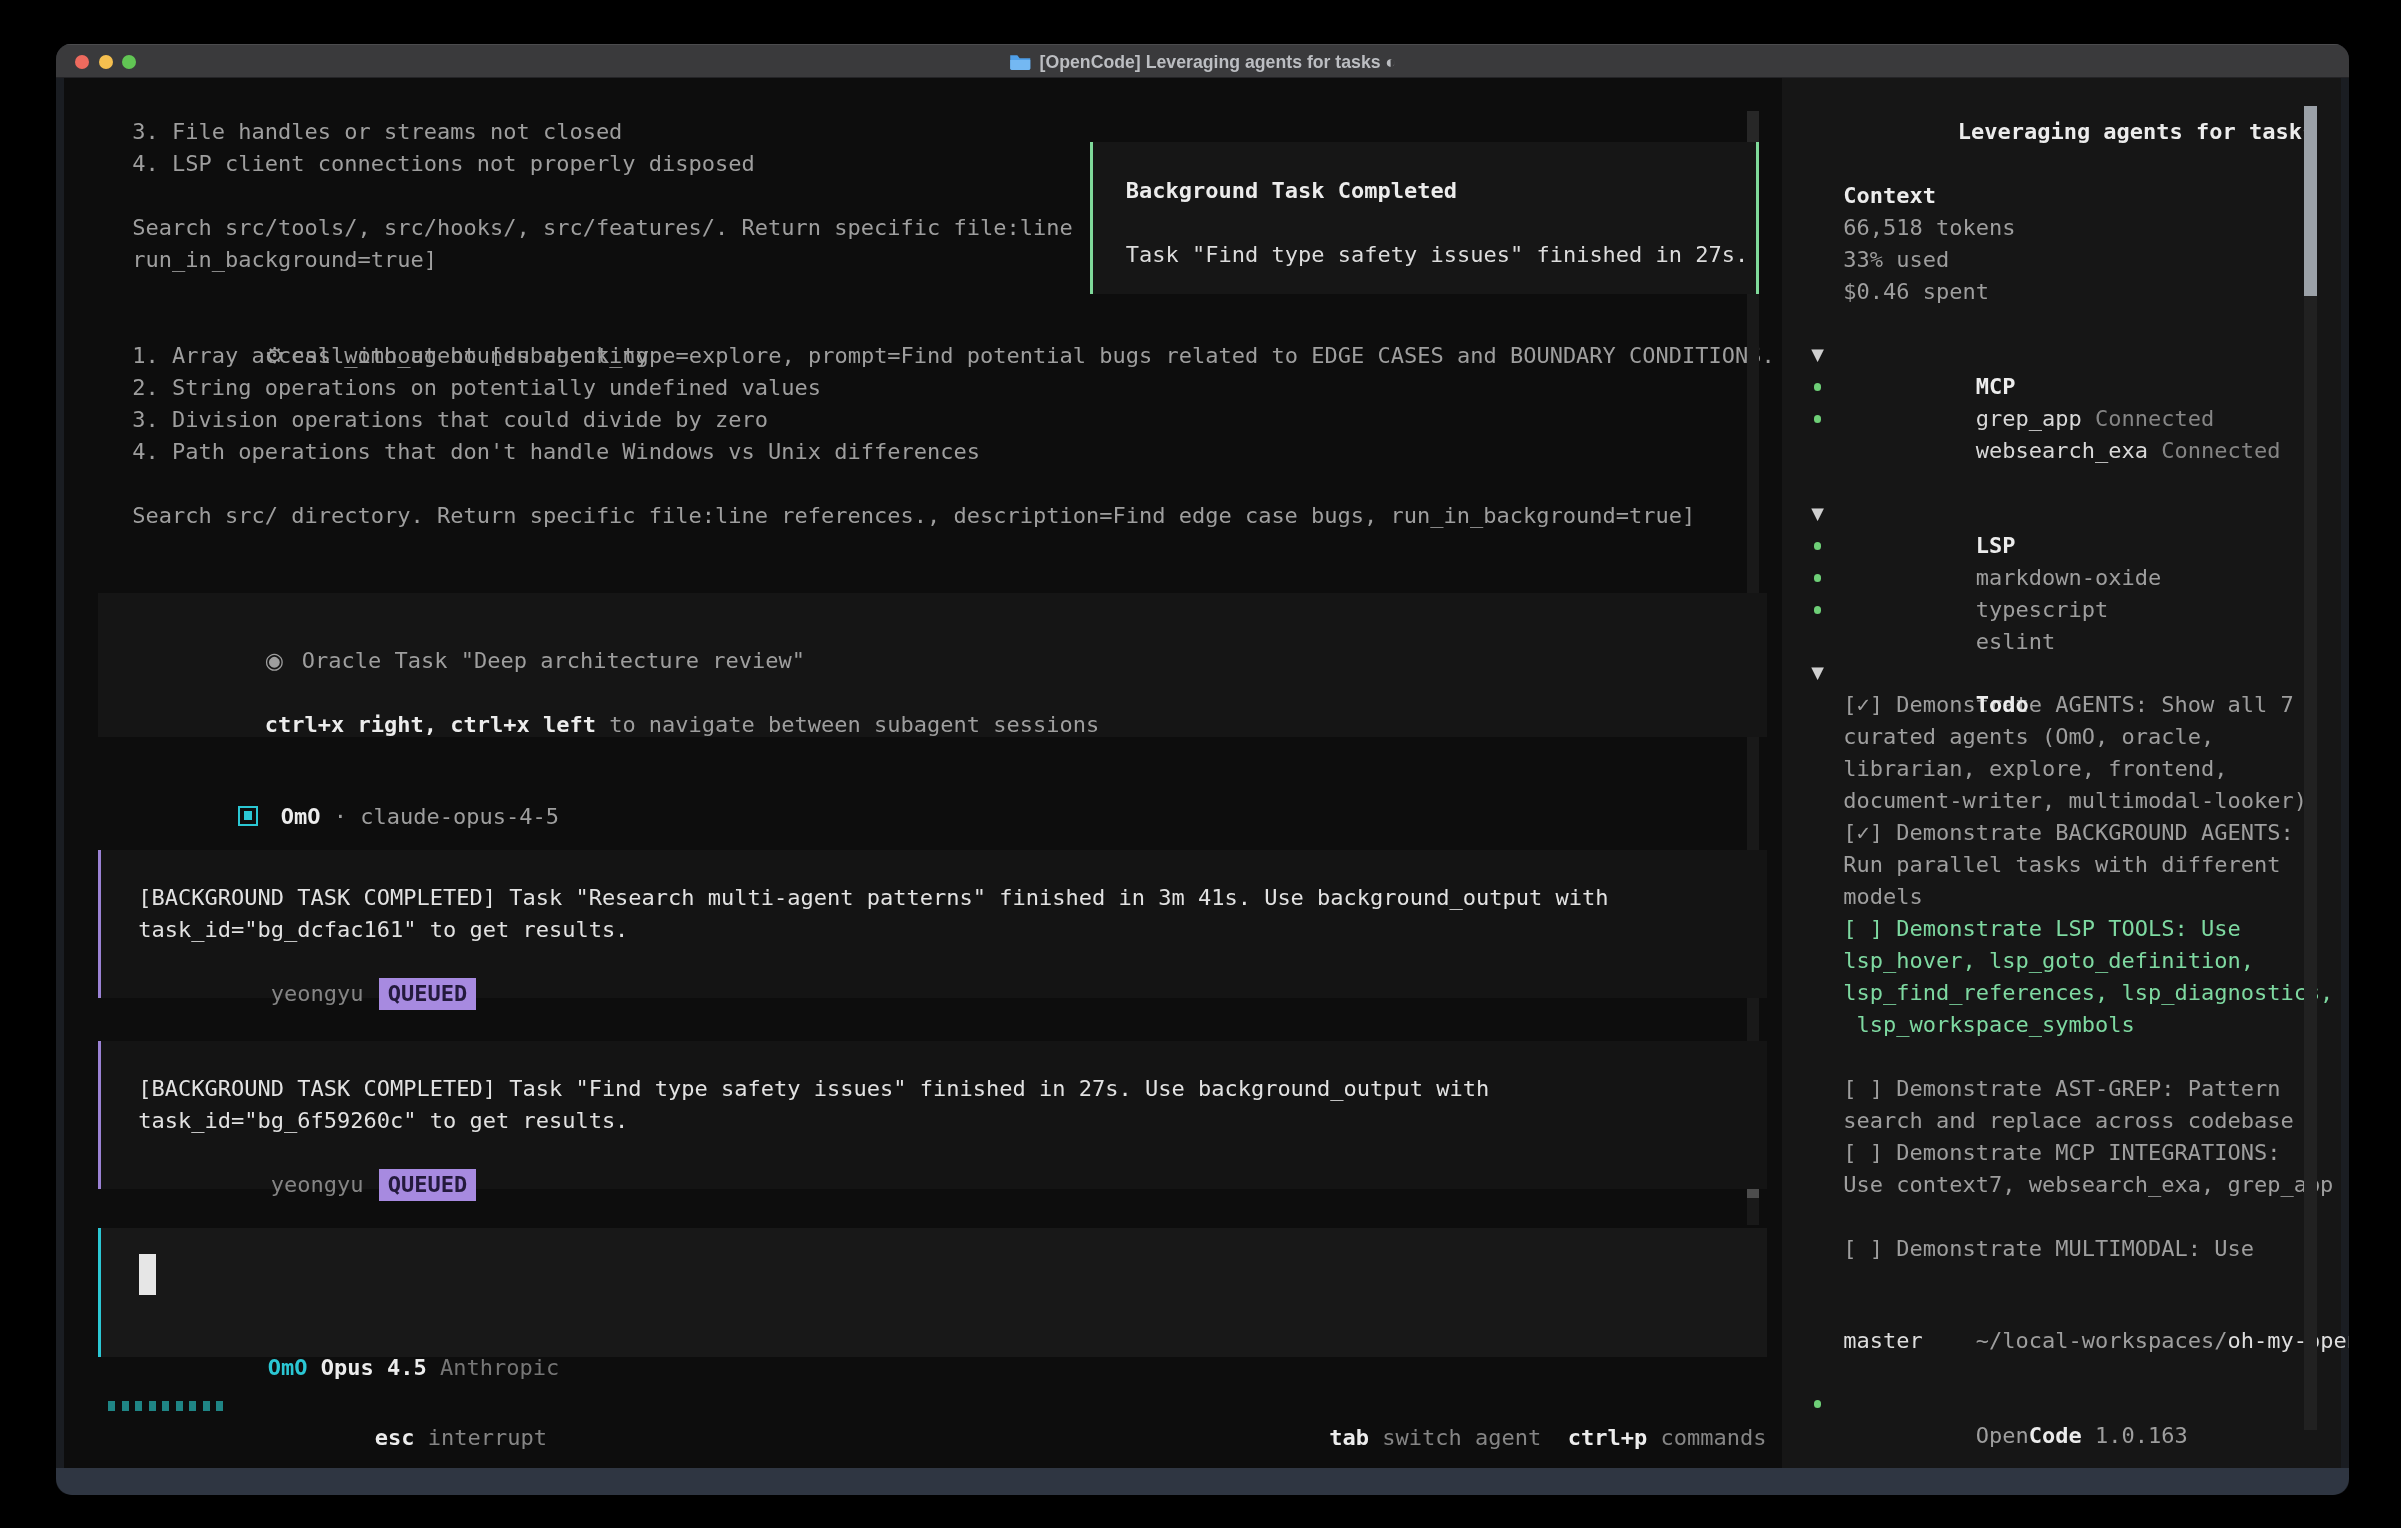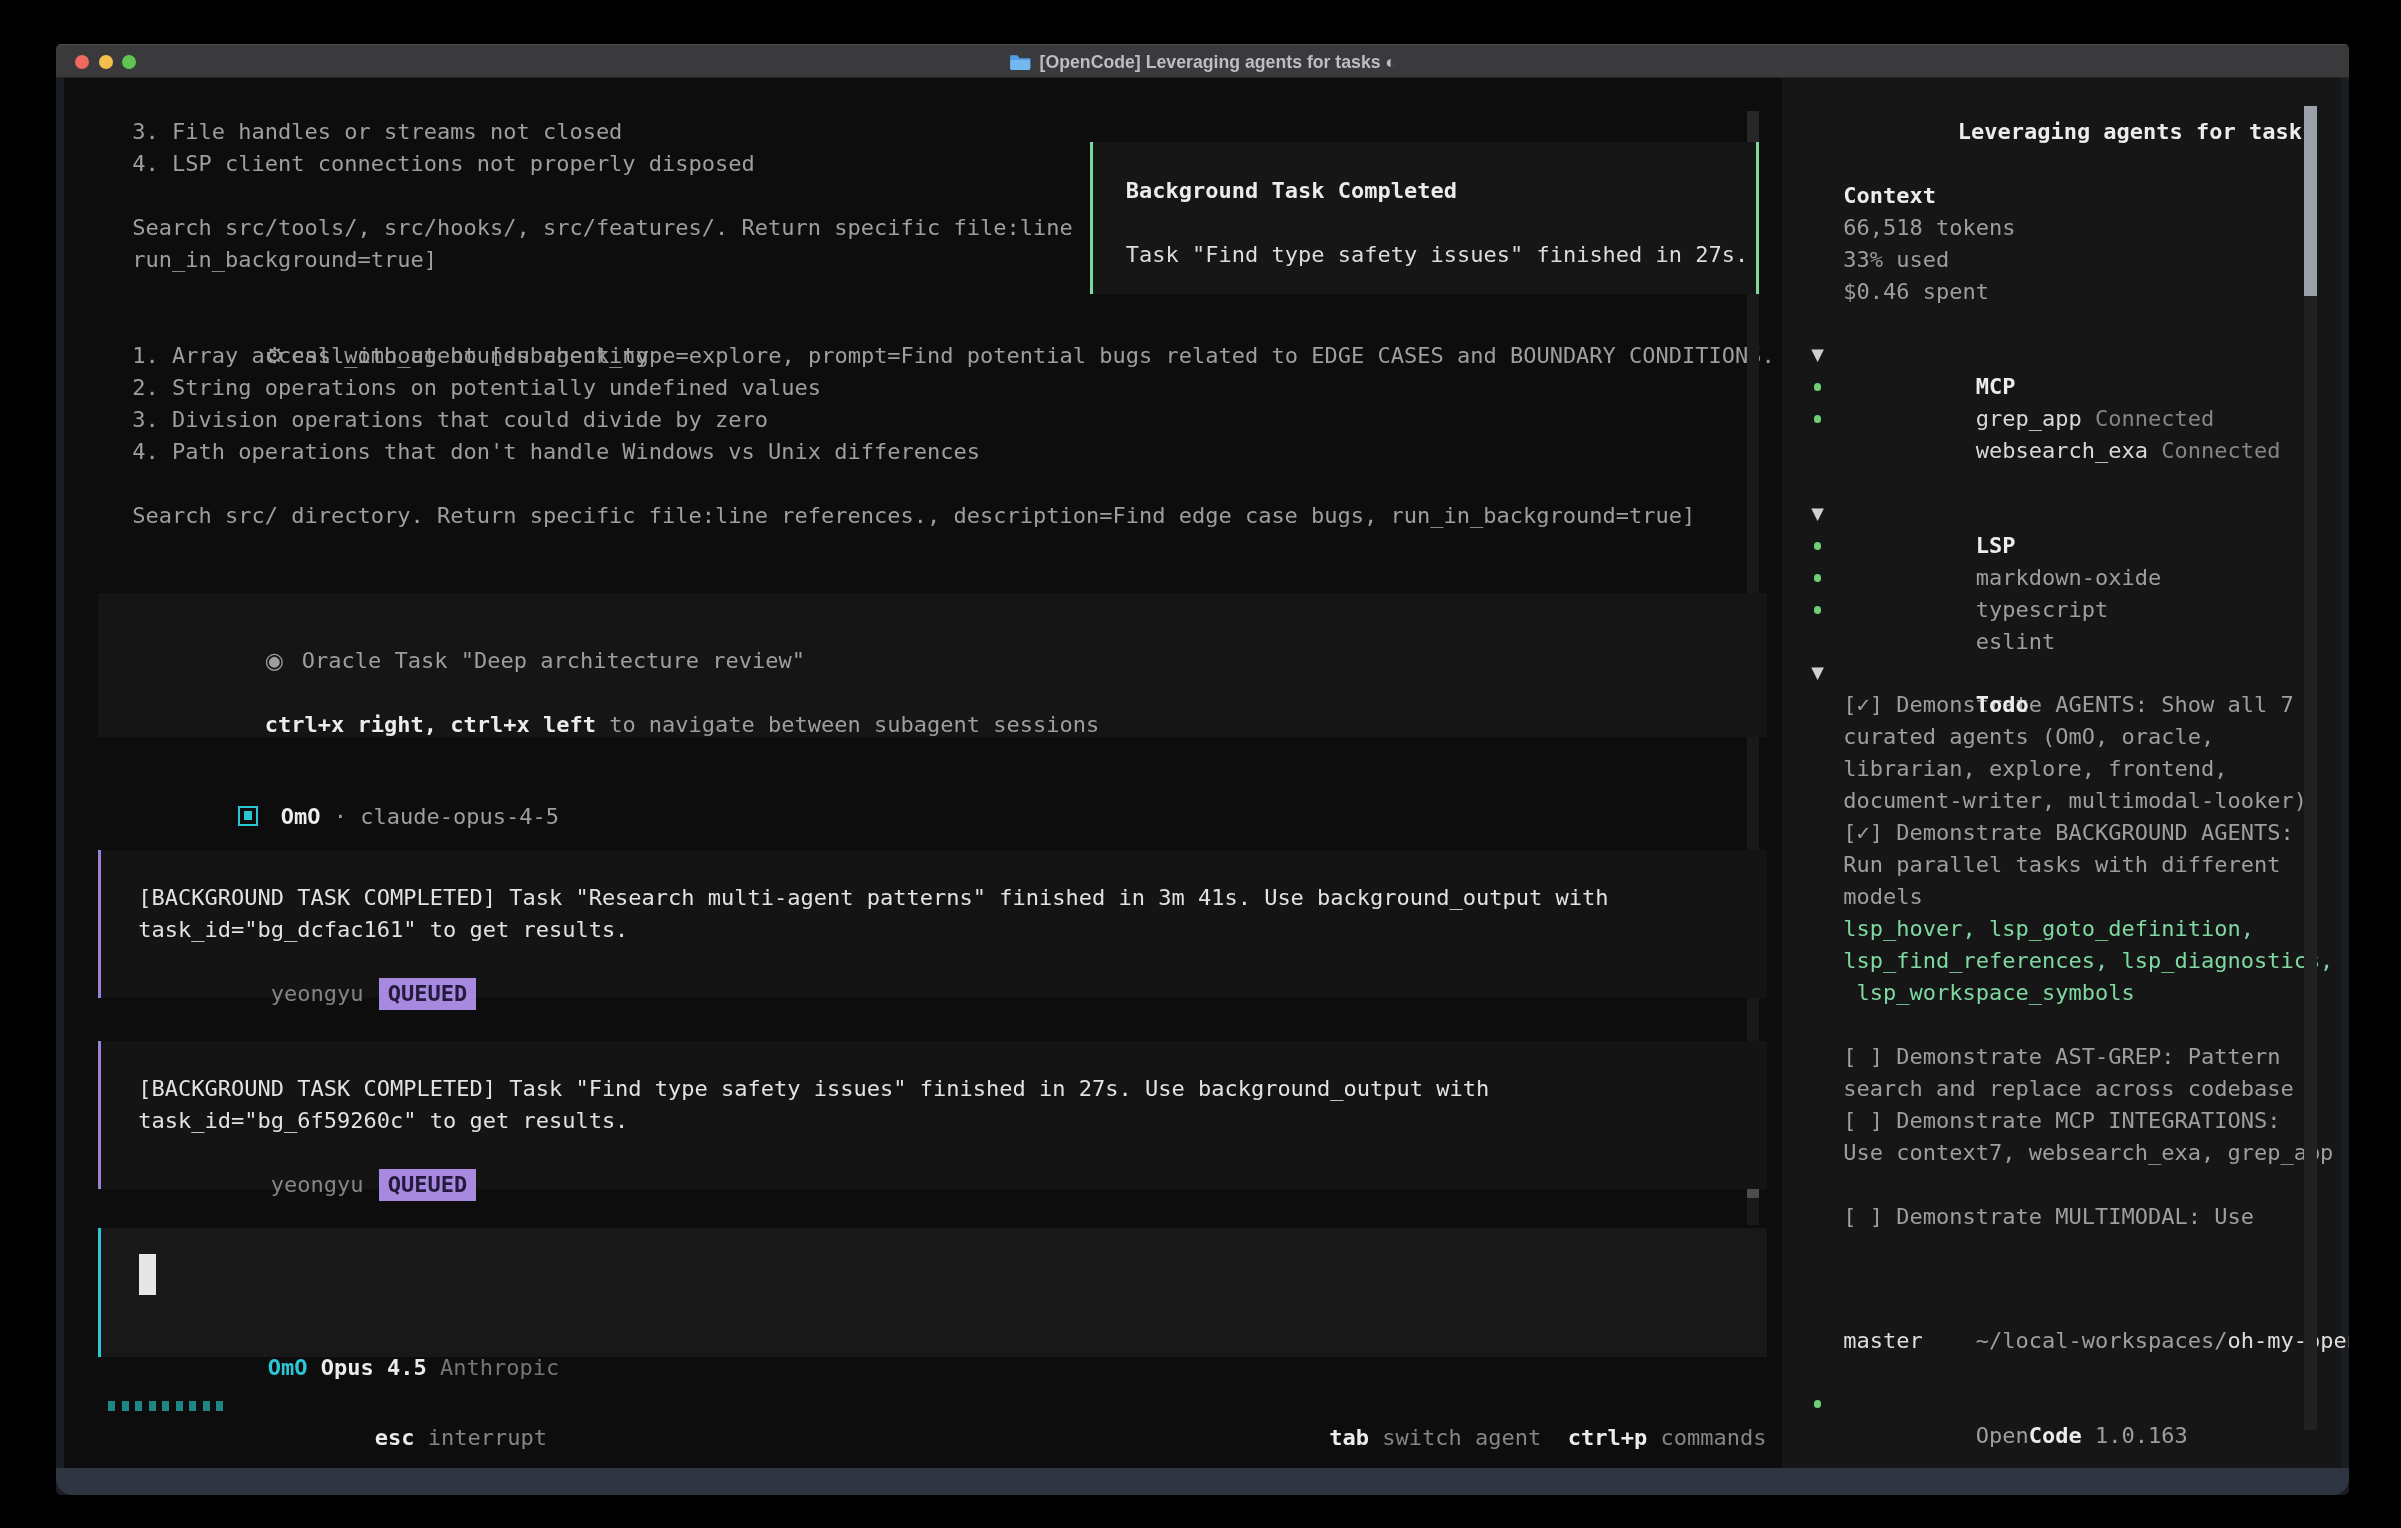--- a/index.html
+++ b/index.html
@@ -8,21 +8,21 @@
     --green:#7fd99a; --green-text:#7ed9a1; --cyan:#2bc7d4; --purple:#9b82d4;
     --badge-bg:#a78ae0; --badge-text:#241a3d; --teal-dot:#1f8585;
     --titlebar:#3a3a3c; --frame:#2f3642;
     --traffic-red:#ed6a5e; --traffic-yellow:#f5bf4f; --traffic-green:#61c554;
   }
   *{margin:0;padding:0;box-sizing:border-box;}
   html,body{width:2401px;height:1528px;background:#000;overflow:hidden;}
   body{font-family:"DejaVu Sans Mono",monospace;font-size:22px;color:var(--text);}
 
   .window{position:absolute;left:56px;top:44px;width:2293px;height:1451px;
-    background:#1a1d22;border-radius:5px;overflow:hidden;}
+    background:#1a1d22;border-radius:15px;overflow:hidden;}
   .titlebar{position:absolute;left:0;top:0;width:100%;height:34px;background:var(--titlebar);
     border-top:1.2px solid #4c4c4e;border-bottom:1.2px solid #242427;}
   .traffic{position:absolute;top:9.5px;width:14px;height:14px;border-radius:50%;}
   .t-red{left:19px;background:var(--traffic-red);}
   .t-yellow{left:43px;background:var(--traffic-yellow);}
   .t-green{left:66px;background:var(--traffic-green);}
   .title-wrap{position:absolute;left:0;top:0;width:100%;height:34px;display:flex;
     align-items:center;justify-content:center;gap:8.3px;}
   .title-text{font-family:"Liberation Sans","DejaVu Sans",sans-serif;font-weight:bold;
     font-size:17.7px;color:#bcbec2;}
@@ -253,20 +253,21 @@
         <div class="line section-h">
           <span class="tri">▼</span><span>Todo</span>
         </div>
         <div class="line todo-line done">[✓] Demonstrate AGENTS: Show all 7</div>
         <div class="line todo-line done">curated agents (OmO, oracle,</div>
         <div class="line todo-line done">librarian, explore, frontend,</div>
         <div class="line todo-line done">document-writer, multimodal-looker)</div>
         <div class="line todo-line done">[✓] Demonstrate BACKGROUND AGENTS:</div>
         <div class="line todo-line done">Run parallel tasks with different</div>
         <div class="line todo-line done">models</div>
+        <div class="line todo-line active">[ ] Demonstrate LSP TOOLS: Use</div>
         <div class="line todo-line active">lsp_hover, lsp_goto_definition,</div>
         <div class="line todo-line active">lsp_find_references, lsp_diagnostics,</div>
         <div class="line todo-line active"> lsp_workspace_symbols</div>
         <div class="line todo-line pending"></div>
         <div class="line todo-line pending">[ ] Demonstrate AST-GREP: Pattern</div>
         <div class="line todo-line pending">search and replace across codebase</div>
         <div class="line todo-line pending">[ ] Demonstrate MCP INTEGRATIONS:</div>
         <div class="line todo-line pending">Use context7, websearch_exa, grep_app</div>
         <div class="line todo-line pending"></div>
         <div class="line todo-line pending">[ ] Demonstrate MULTIMODAL: Use</div>

